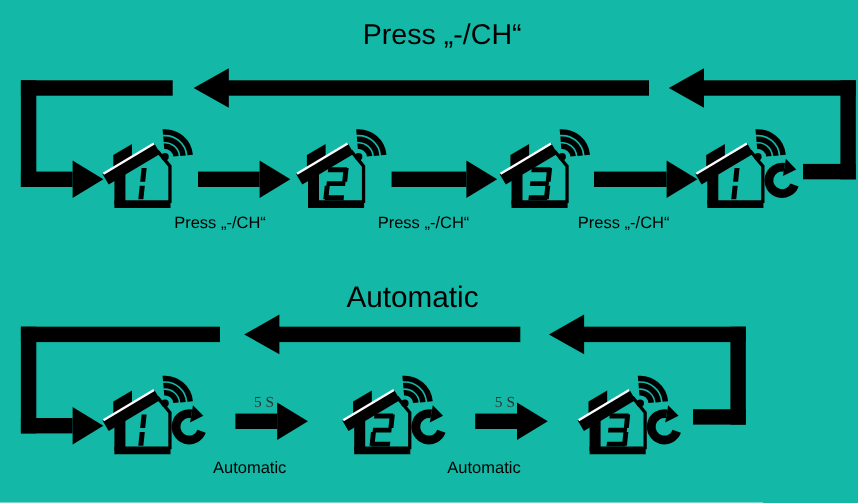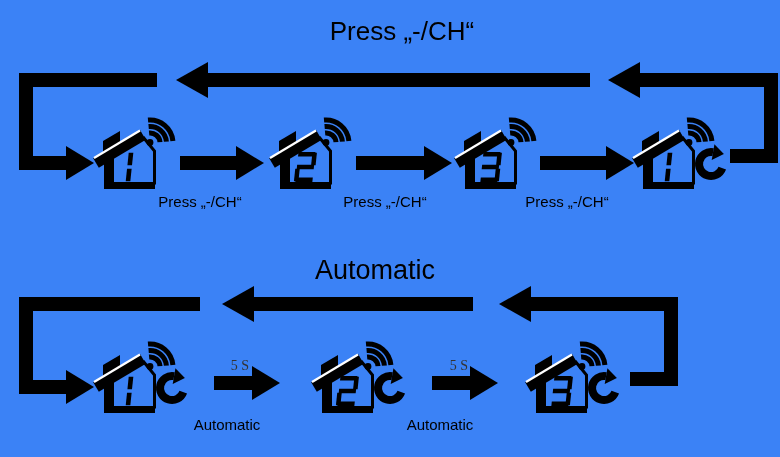--- a/index.html
+++ b/index.html
@@ -1,16 +1,16 @@
 <!DOCTYPE html>
 <html><head>
 <meta charset="utf-8">
 <style>
   html,body{margin:0;padding:0;background:#ffffff;}
-  .stage{position:relative;width:780px;height:457px;background:#3b82f6;overflow:hidden;}
+  .stage{position:relative;width:780px;height:457px;background:#14b8a6;overflow:hidden;}
   svg{display:block;}
   .t-sans{font-family:"Liberation Sans",sans-serif;fill:#000000;}
   .t-serif{font-family:"Liberation Serif",serif;fill:#333333;}
   .title{font-size:26px;}
   .step-label{font-size:15px;}
   .interval-label{font-size:14px;}
   .ink{fill:#000000;}
 </style>
 </head>
 <body>

